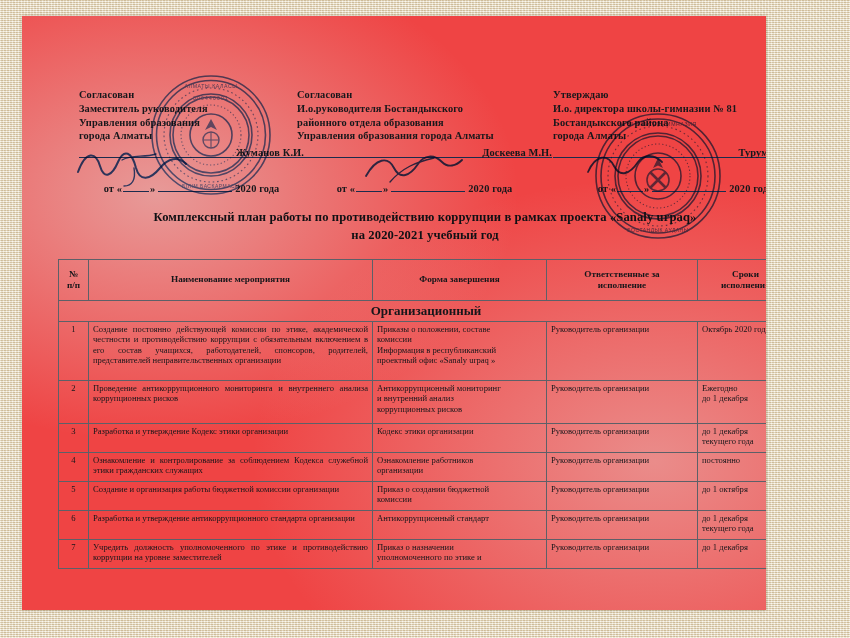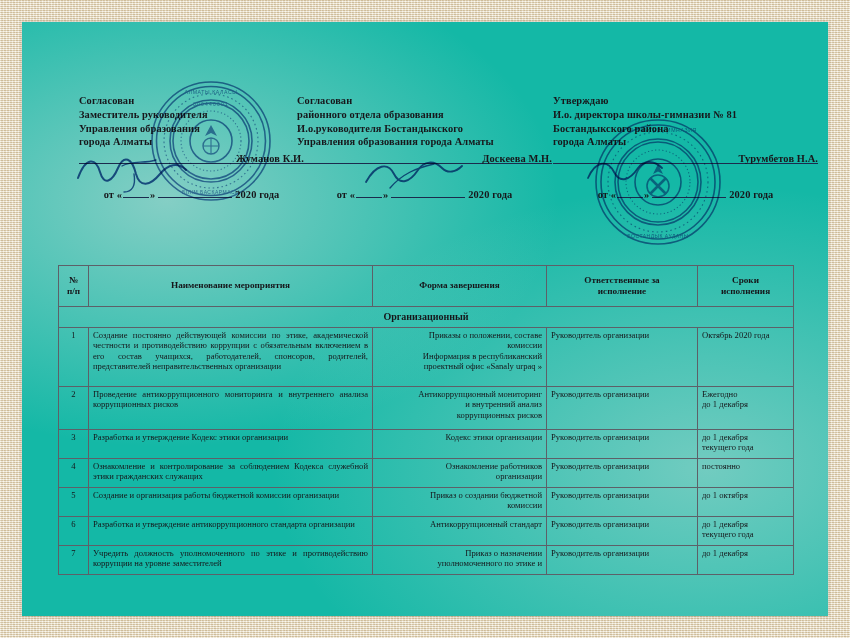--- a/index.html
+++ b/index.html
@@ -16,24 +16,24 @@
     background-image:
       repeating-linear-gradient(0deg,   rgba(255,255,255,0.50) 0px, rgba(255,255,255,0.50) 1px, rgba(183,160,120,0.30) 1px, rgba(183,160,120,0.30) 2px),
       repeating-linear-gradient(90deg,  rgba(255,252,240,0.55) 0px, rgba(255,252,240,0.55) 1px, rgba(190,167,126,0.28) 1px, rgba(190,167,126,0.28) 3px),
       repeating-linear-gradient(45deg,  rgba(255,255,255,0.18) 0px, rgba(255,255,255,0.18) 2px, rgba(176,151,110,0.12) 2px, rgba(176,151,110,0.12) 4px);
   }
 
   
   .sheet {
     position: absolute;
     left: 22px;
-    top: 22px;
-    width: 806px;
+    top: 16px;
+    width: 744px;
     height: 594px;
-    background: #14b8a6;
+    background: #ef4444;
     box-shadow: 0 0 3px rgba(90,70,40,0.35);
     overflow: hidden;
   }
   .sheet:before {
     content: "";
     position: absolute;
     inset: 0;
     pointer-events: none;
     background:
       radial-gradient(ellipse at 18% 30%, rgba(225,225,222,0.55) 0%, rgba(255,255,255,0) 42%),
@@ -158,29 +158,29 @@
   }
   .c-num   { width: 30px; }
   .c-name  { width: 284px; }
   .c-form  { width: 174px; }
   .c-resp  { width: 151px; }
   .c-term  { width: 96px; }
 
   .section-row td {
     text-align: center;
     font-weight: bold;
-    font-size: 10px;
+    font-size: 13px;
     height: 16px;
     vertical-align: middle;
     padding: 2px 4px;
   }
 
   .cell-num  { text-align: center; vertical-align: top; }
   .cell-name { text-align: justify; text-align-last: left; hyphens: auto; margin-left: 24px; }
-  .cell-form { text-align: right; margin-top: 36px; }
+  .cell-form { text-align: left; margin-top: 36px; }
   .cell-resp { text-align: left; }
   .cell-term { text-align: left; }
 
   .row-1 td { height: 54px; }
   .row-2 td { height: 38px; }
   .row-3 td { height: 24px; }
   .row-4 td { height: 24px; }
   .row-5 td { height: 24px; }
   .row-6 td { height: 24px; }
   .row-7 td { height: 24px; }
@@ -206,22 +206,22 @@
         <span class="rule"></span>
         <span class="nm">Жуманов К.И.</span>
       </span>
       <span class="dateline">
         <span>от «</span><span class="blank-s"></span><span>»</span><span class="blank-l"></span><span>2020 года</span>
       </span>
     </div>
 
     <div class="appr appr-2">
       <span class="ln">Согласован</span>
+      <span class="ln">И.о.руководителя Бостандыкского</span>
       <span class="ln">районного отдела образования</span>
-      <span class="ln">И.о.руководителя Бостандыкского</span>
       <span class="ln">Управления образования города Алматы</span>
       <span class="sigline">
         <span class="rule"></span>
         <span class="nm">Доскеева М.Н.</span>
       </span>
       <span class="dateline">
         <span>от «</span><span class="blank-s"></span><span>»</span><span class="blank-l"></span><span>2020 года</span>
       </span>
     </div>
 
@@ -301,20 +301,24 @@
       <path d="M30 36 C42 22, 56 16, 74 12" fill="none" stroke="#1f4f9c" stroke-width="1.4" stroke-linecap="round"></path>
     </svg>
   </div>
 
   <div class="ink" style="left:560px; top:128px; width:92px; height:40px;">
     <svg viewBox="0 0 92 40" width="92" height="40" aria-hidden="true">
       <path d="M6 28 C14 10, 26 10, 32 22 C38 34, 48 30, 56 18 C62 10, 72 10, 80 18" fill="none" stroke="#1f4f9c" stroke-width="1.8" stroke-linecap="round"></path>
     </svg>
   </div>
 
+  <div class="doc-title">
+    <div>Комплексный план работы по противодействию коррупции  в рамках проекта «Sanaly urpaq»</div>
+    <div>на 2020-2021 учебный год</div>
+  </div>
 
   <table class="plan">
     <colgroup>
       <col class="c-num">
         <col class="c-name">
         <col class="c-form">
         <col class="c-resp">
         <col class="c-term">
     </colgroup>
     <thead>

